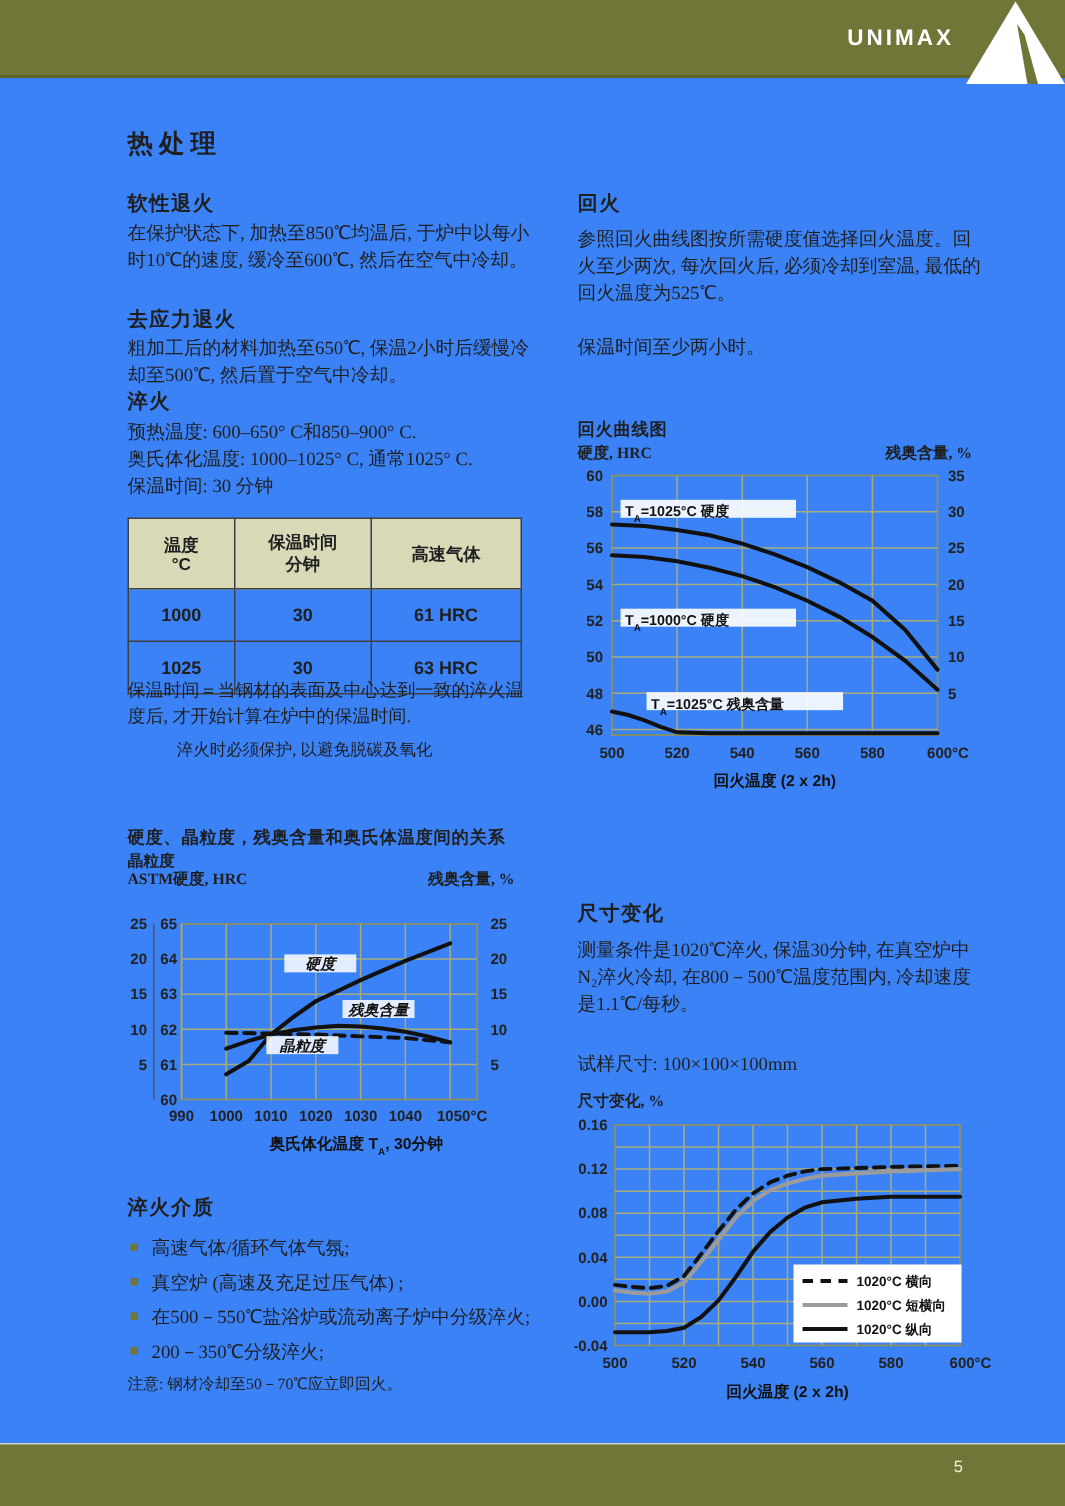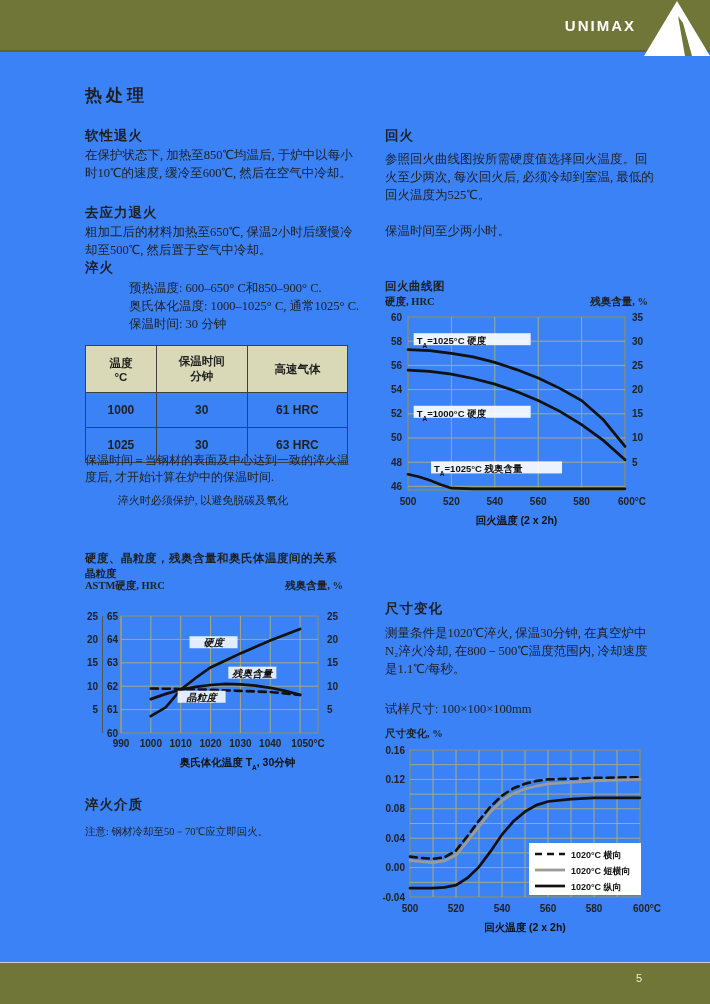--- a/index.html
+++ b/index.html
@@ -10,21 +10,21 @@
   #topbar{left:0;top:0;width:710px;height:50px;background:#707538;border-bottom:2px solid #5f6429;}
   #brand{right:74px;top:17px;color:#ffffff;font-family:"Liberation Sans",sans-serif;
          font-weight:bold;font-size:15px;letter-spacing:2px;}
   #logo{right:0;top:0;}
   #botbar{left:0;top:962px;width:710px;height:42px;background:#707538;border-top:1px solid #cfcfcf;}
   #pagenum{right:68px;top:972px;color:#f2ecd4;font-family:"Liberation Sans",sans-serif;font-size:11px;}
   
   .doc-title{font-family:"Liberation Sans",sans-serif;font-weight:bold;font-size:17px;letter-spacing:4px;}
   h2.sec{font-family:"Liberation Sans",sans-serif;font-weight:bold;font-size:13.5px;margin:0;letter-spacing:1px;}
   .body-text{font-size:12.5px;line-height:18px;width:272px;}
-  .pre{white-space:pre-line;margin-left:44px;}
+  .pre{white-space:pre-line;}
   .small-note{font-size:11px;line-height:16px;width:272px;}
   .chart-title{font-family:"Liberation Sans",sans-serif;font-weight:bold;font-size:11.5px;letter-spacing:0.5px;}
   .axis-cap{font-size:10.5px;font-weight:bold;font-family:"Liberation Serif",serif;}
   
   table.spec{border-collapse:collapse;font-family:"Liberation Sans",sans-serif;}
   table.spec th,table.spec td{border:1px solid #404040;text-align:center;vertical-align:middle;}
   table.spec th{background:#d9d9b8;font-size:11.5px;font-weight:bold;white-space:pre-line;height:44px;}
   table.spec td{font-size:12px;height:32px;font-weight:bold;}
   
   .blist{width:280px;font-size:12.5px;line-height:17px;}
@@ -131,20 +131,38 @@
       <text x="130.53030303030303" y="54.25" text-anchor="middle" font-size="10" font-style="italic" font-weight="bold" fill="#111">硬度</text>
       <rect x="145.33333333333334" y="74.66999999999993" width="48" height="12" fill="#fff" opacity="0.85"></rect>
       <text x="169.33333333333334" y="84.66999999999993" text-anchor="middle" font-size="10" font-style="italic" font-weight="bold" fill="#111">残奥含量</text>
       <rect x="94.5909090909091" y="98.77199999999996" width="48" height="12" fill="#fff" opacity="0.85"></rect>
       <text x="118.5909090909091" y="108.77199999999996" text-anchor="middle" font-size="10" font-style="italic" font-weight="bold" fill="#111">晶粒度</text>
       <text x="154.5" y="174" text-anchor="middle" font-size="10.5" font-weight="bold" fill="#111">奥氏体化温度 T<tspan baseline-shift="sub" font-size="6.5">A</tspan>, 30分钟</text>
     </svg>
 
 <div class="abs" style="left:85px;top:796px;">
   <h2 class="sec" style="margin-bottom:10px;">淬火介质</h2>
+  <div class="blist">
+    <div class="brow">
+          <span class="sq"></span>
+          <span>高速气体/循环气体气氛;</span>
+        </div>
+    <div class="brow">
+          <span class="sq"></span>
+          <span>真空炉 (高速及充足过压气体) ;</span>
+        </div>
+    <div class="brow">
+          <span class="sq"></span>
+          <span>在500－550℃盐浴炉或流动离子炉中分级淬火;</span>
+        </div>
+    <div class="brow">
+          <span class="sq"></span>
+          <span>200－350℃分级淬火;</span>
+        </div>
+  </div>
   <div class="small-note" style="font-size:10.5px;">注意: 钢材冷却至50－70℃应立即回火。</div>
 </div>
 
 <h2 class="abs sec" style="left:385px;top:127px;">回火</h2>
 <div class="abs body-text" style="left:385px;top:150px;">参照回火曲线图按所需硬度值选择回火温度。回火至少两次, 每次回火后, 必须冷却到室温, 最低的回火温度为525℃。</div>
 <div class="abs body-text" style="left:385px;top:222px;">保温时间至少两小时。</div>
 
 <div class="abs chart-title" style="left:385px;top:263px;margin-top:16px;">回火曲线图</div>
 <div class="abs axis-cap" style="left:385px;top:295px;">硬度, HRC</div>
 <div class="abs axis-cap" style="left:385px;top:295px;width:263px;text-align:right;">残奥含量, %</div>

